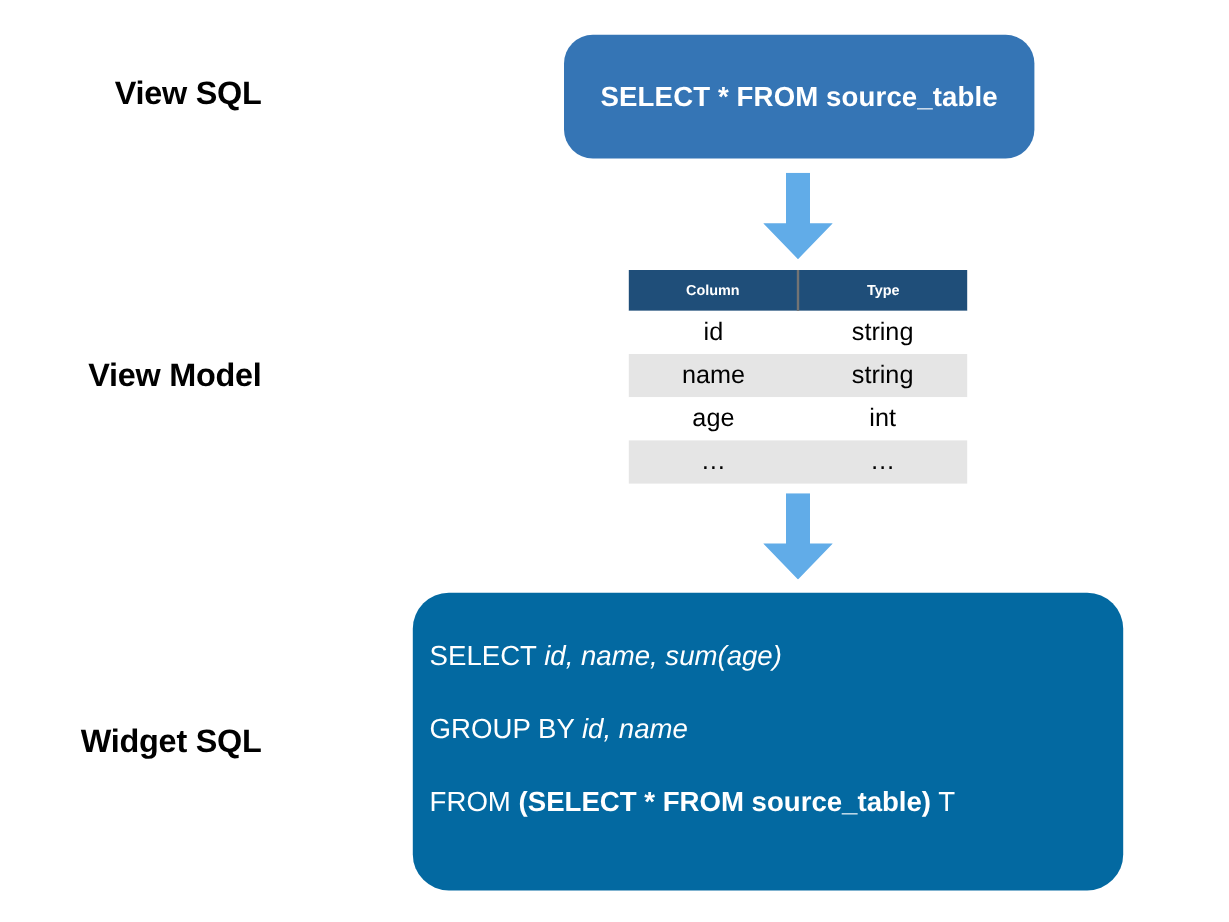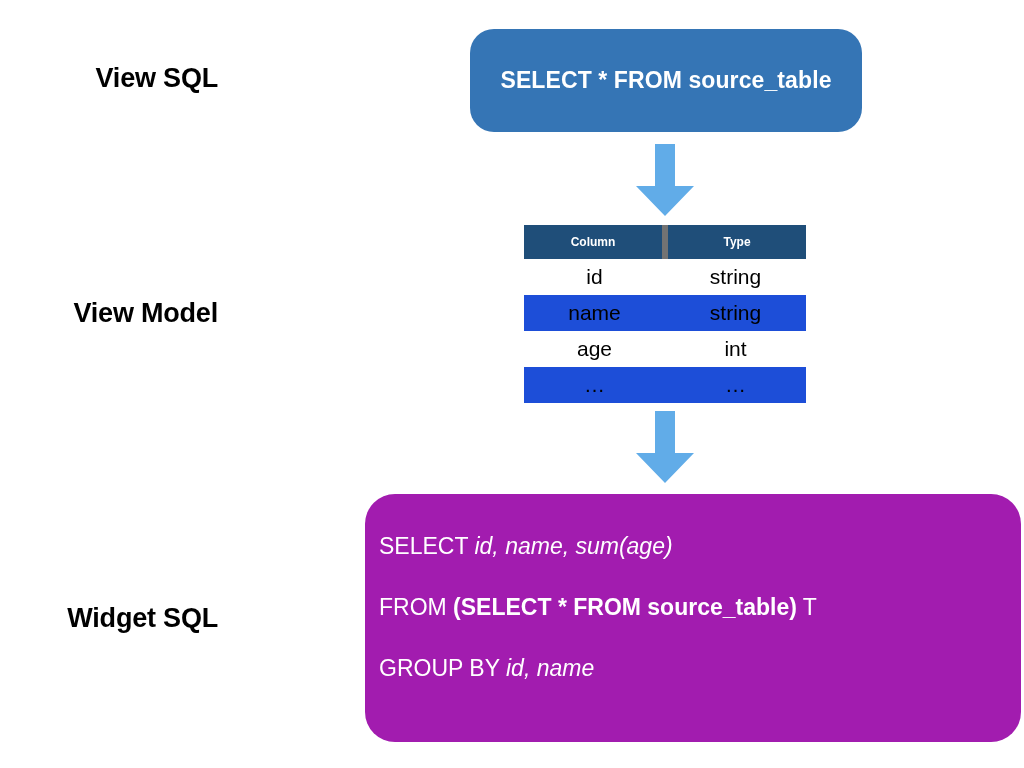--- a/index.html
+++ b/index.html
@@ -76,44 +76,44 @@
   #schema-table th {
     background: #1f4e79;
     color: #ffffff;
     font-size: 12px;
     font-weight: bold;
     height: 34px;
     text-align: center;
     padding: 0;
   }
   #schema-table th.col-divider {
-    border-left: 6px solid #737373;
+    border-left: 2px solid #737373;
   }
   #schema-table td {
     font-size: 21px;
     font-weight: normal;
     color: #000000;
     height: 36px;
     text-align: center;
     padding: 0;
     background: #ffffff;
     margin-top: 48px;
   }
   #schema-table tr.striped td {
-    background: #1d4ed8;
+    background: #e5e5e5;
   }
 
   
   #widget-sql-box {
     position: absolute;
-    left: 365px;
+    left: 344px;
     top: 494px;
-    width: 656px;
+    width: 592px;
     height: 248px;
-    background: #a21caf;
+    background: #0369a1;
     border-radius: 30px;
     box-sizing: border-box;
     padding: 41px 0 0 14px;
   }
   .sql-line {
     color: #ffffff;
     font-size: 23px;
     line-height: 1;
     margin-bottom: 38px;
     white-space: nowrap;
@@ -177,22 +177,22 @@
     </svg>
   </div>
 
   <div id="widget-sql-box">
 
     <div class="sql-line">
       <span class="kw">SELECT </span><span class="ident">id, name, sum(age)</span>
     </div>
 
     <div class="sql-line">
-      <span class="kw">FROM </span><span class="subq">(SELECT * FROM source_table)</span><span class="kw"> T</span>
+      <span class="kw">GROUP BY </span><span class="ident">id, name</span>
     </div>
 
     <div class="sql-line">
-      <span class="kw">GROUP BY </span><span class="ident">id, name</span>
+      <span class="kw">FROM </span><span class="subq">(SELECT * FROM source_table)</span><span class="kw"> T</span>
     </div>
 
   </div>
 
 </div>
 
 </body></html>

